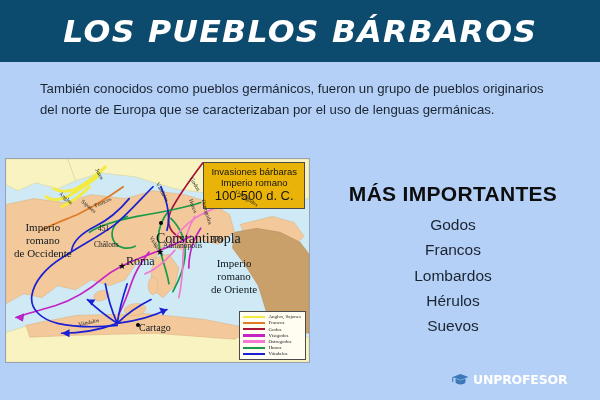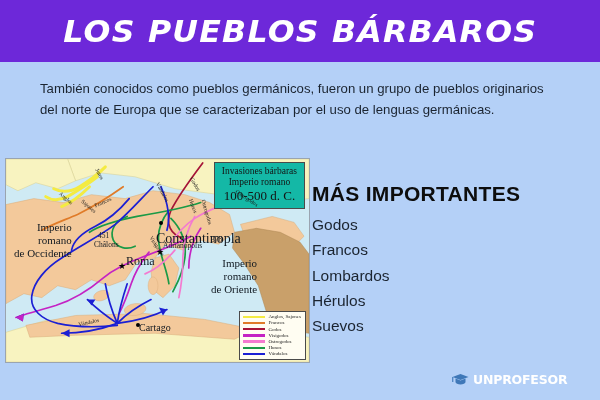--- a/index.html
+++ b/index.html
@@ -7,21 +7,21 @@
     width:600px; height:400px;
     background:#b4d0f7;
     font-family:"Liberation Sans", sans-serif;
     overflow:hidden;
     position:relative;
   }
 
   
   .banner{
     position:absolute; left:0; top:0; width:600px; height:62px;
-    background:#6d28d9;
+    background:#0c4a6e;
     display:flex; align-items:center; justify-content:center;
   }
   .banner-title{
     color:#ffffff;
     font-family:"DejaVu Sans", sans-serif;
     font-weight:bold;
     font-style:italic;
     font-size:31px;
     letter-spacing:1.2px;
     transform:scaleX(1.02);
@@ -33,21 +33,21 @@
   .intro{
     position:absolute; left:40px; top:78px; width:520px;
     color:#1b2430;
     font-size:13.2px;
     line-height:1.62;
   }
 
   
   .right-col{
     position:absolute; left:312px; top:182px; width:282px;
-    text-align:left;
+    text-align:center;
   }
   .right-heading{
     color:#0d0d0d;
     font-weight:bold;
     font-size:21px;
     letter-spacing:.3px;
     margin-bottom:6px;
   }
   .right-list{ list-style:none; margin:0; padding:0; }
   .right-list li{
@@ -61,24 +61,24 @@
     position:absolute; left:5px; top:158px; width:305px; height:205px;
     border:1px solid #9aa4b0;
     background:#cfeaf4;
     overflow:hidden;
     box-sizing:border-box;
   }
   .map svg{ display:block; width:100%; height:100%; }
 
   .map-textbox{
     position:absolute; right:4px; top:3px;
-    background:#14b8a6; border:1px solid #4a4a4a;
+    background:#eab308; border:1px solid #4a4a4a;
     padding:3px 7px 4px 7px;
     text-align:center;
-    font-family:Liberation Serif, serif;
+    font-family:Liberation Sans, sans-serif;
     color:#141414;
     line-height:1.18;
   }
   .map-textbox .l1{ font-size:9.5px; }
   .map-textbox .l2{ font-size:9.5px; }
   .map-textbox .l3{ font-size:13px; }
 
   .map-legend{
     position:absolute; right:3px; bottom:2px;
     background:#fffdf2; border:1px solid #4a4a4a;
@@ -89,32 +89,32 @@
   .legend-label{
     font-family:"Liberation Serif", serif;
     font-size:5px; color:#1a1a1a; white-space:nowrap;
   }
 
   .map-label{
     position:absolute;
     font-family:"Liberation Serif", serif;
     color:#101820;
     white-space:pre;
-    text-align:right;
+    text-align:center;
     line-height:1.18;
   }
   .emp-occ{ left:8px; top:62px; font-size:11px; }
   .emp-ori{ left:205px; top:98px; font-size:11px; }
   .lbl-constantinopla{ left:150px; top:72px; font-size:14px; }
   .lbl-roma{ left:120px; top:95px; font-size:12px; }
   .lbl-cartago{ left:133px; top:163px; font-size:10px; }
   .lbl-adrianopolis{ left:157px; top:83px; font-size:7.5px; }
   .lbl-378{ left:205px; top:77px; font-size:7.5px; }
   .lbl-chalons{ left:88px; top:66px; font-size:7.5px;margin-top:16px; }
-  .lbl-451{ left:92px; top:73px; font-size:7.5px; }
+  .lbl-451{ left:92px; top:66px; font-size:7.5px; }
 
   .route-label{
     position:absolute;
     font-family:"Liberation Serif", serif;
     font-size:5.6px; color:#1a1a1a; white-space:nowrap;
   }
 
   .star{ position:absolute; font-size:9px; color:#000; line-height:1; }
   .dot{ position:absolute; width:4px; height:4px; border-radius:50%; background:#000; }
 

